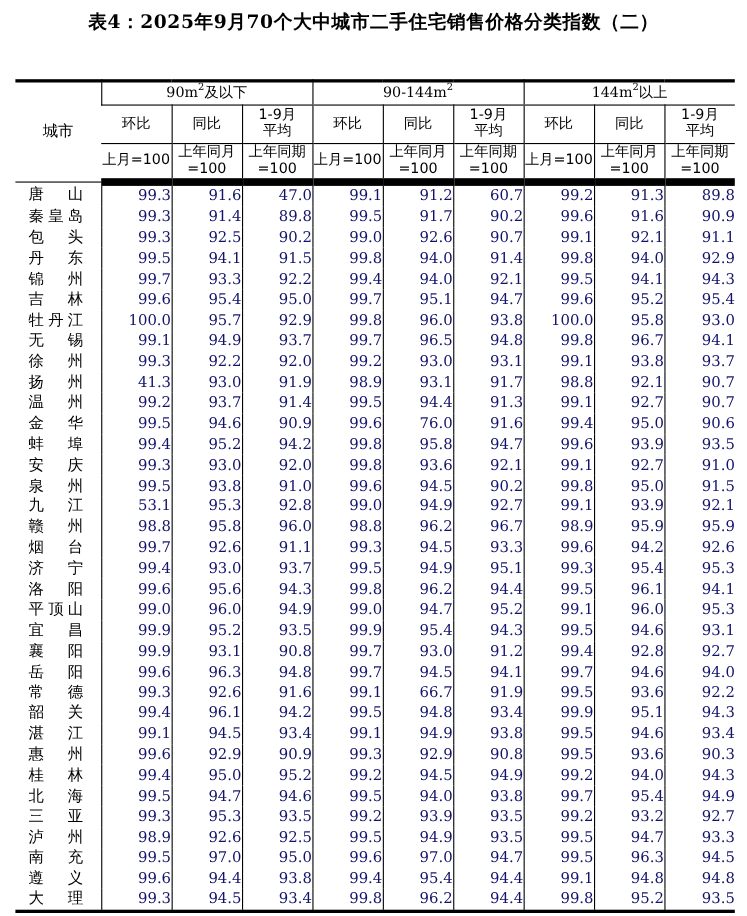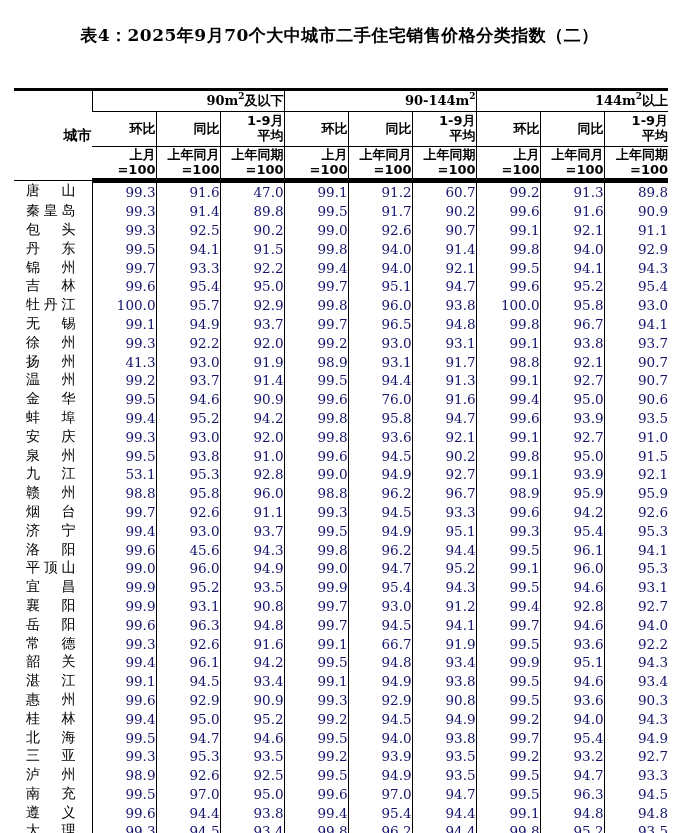--- a/index.html
+++ b/index.html
@@ -5,21 +5,21 @@
   html,body{margin:0;padding:0;}
   body{
     width:679px;height:833px;
     background:#ffffff;
     font-family:"DejaVu Sans","Liberation Sans",sans-serif;
     color:#000;
     overflow:hidden;
   }
   .page{position:relative;width:679px;height:833px;}
   .title{
-    margin-top:24px;
+    margin-top:8px;
     text-align:center;
     font-family:"DejaVu Serif","Liberation Serif",serif;
     font-weight:bold;
     font-size:17px;
     letter-spacing:0.5px;
     color:#000;
   }
   table.idx{
     table-layout:fixed;
     border-collapse:collapse;
@@ -30,29 +30,29 @@
   }
   
   table.idx th, table.idx td{
     border-left:1px solid #000;
     padding:0;
     vertical-align:middle;
   }
   table.idx th:first-child, table.idx td:first-child{border-left:none;}
   
   thead th{
-    font-weight:bold;
+    font-weight:normal;
     font-size:13px;
-    text-align:right;
+    text-align:center;
     line-height:1.15;
     color:#000;
   }
   thead tr.grp-row th.grp{border-bottom:1px solid #000;height:20px;}
   thead tr.metric-row th{border-bottom:1px solid #000;height:34px;}
-  thead tr.base-row th{border-bottom:5px solid #000000;height:31px;margin-top:28px;}
+  thead tr.base-row th{border-bottom:7px solid #000000;height:31px;margin-top:28px;}
   thead th.cityhead{border-bottom:1px solid #000;font-size:14px;}
   thead .sup{
     font-size:9px;
     vertical-align:top;
     position:relative;top:-3px;
     font-family:"DejaVu Serif","Liberation Serif",serif;
   }
   thead .numpart{font-family:"DejaVu Serif","Liberation Serif",serif;font-size:13px;}
   
   tbody td{height:18.8px;}
@@ -449,21 +449,21 @@
           <td class="num">95.3</td>
         </tr>
         <tr>
           <td class="city">
             <span class="spread">
               <span>洛</span>
               <span>阳</span>
             </span>
           </td>
           <td class="num">99.6</td>
-          <td class="num">45.6</td>
+          <td class="num">95.6</td>
           <td class="num">94.3</td>
           <td class="num">99.8</td>
           <td class="num">96.2</td>
           <td class="num">94.4</td>
           <td class="num">99.5</td>
           <td class="num">96.1</td>
           <td class="num">94.1</td>
         </tr>
         <tr>
           <td class="city">

